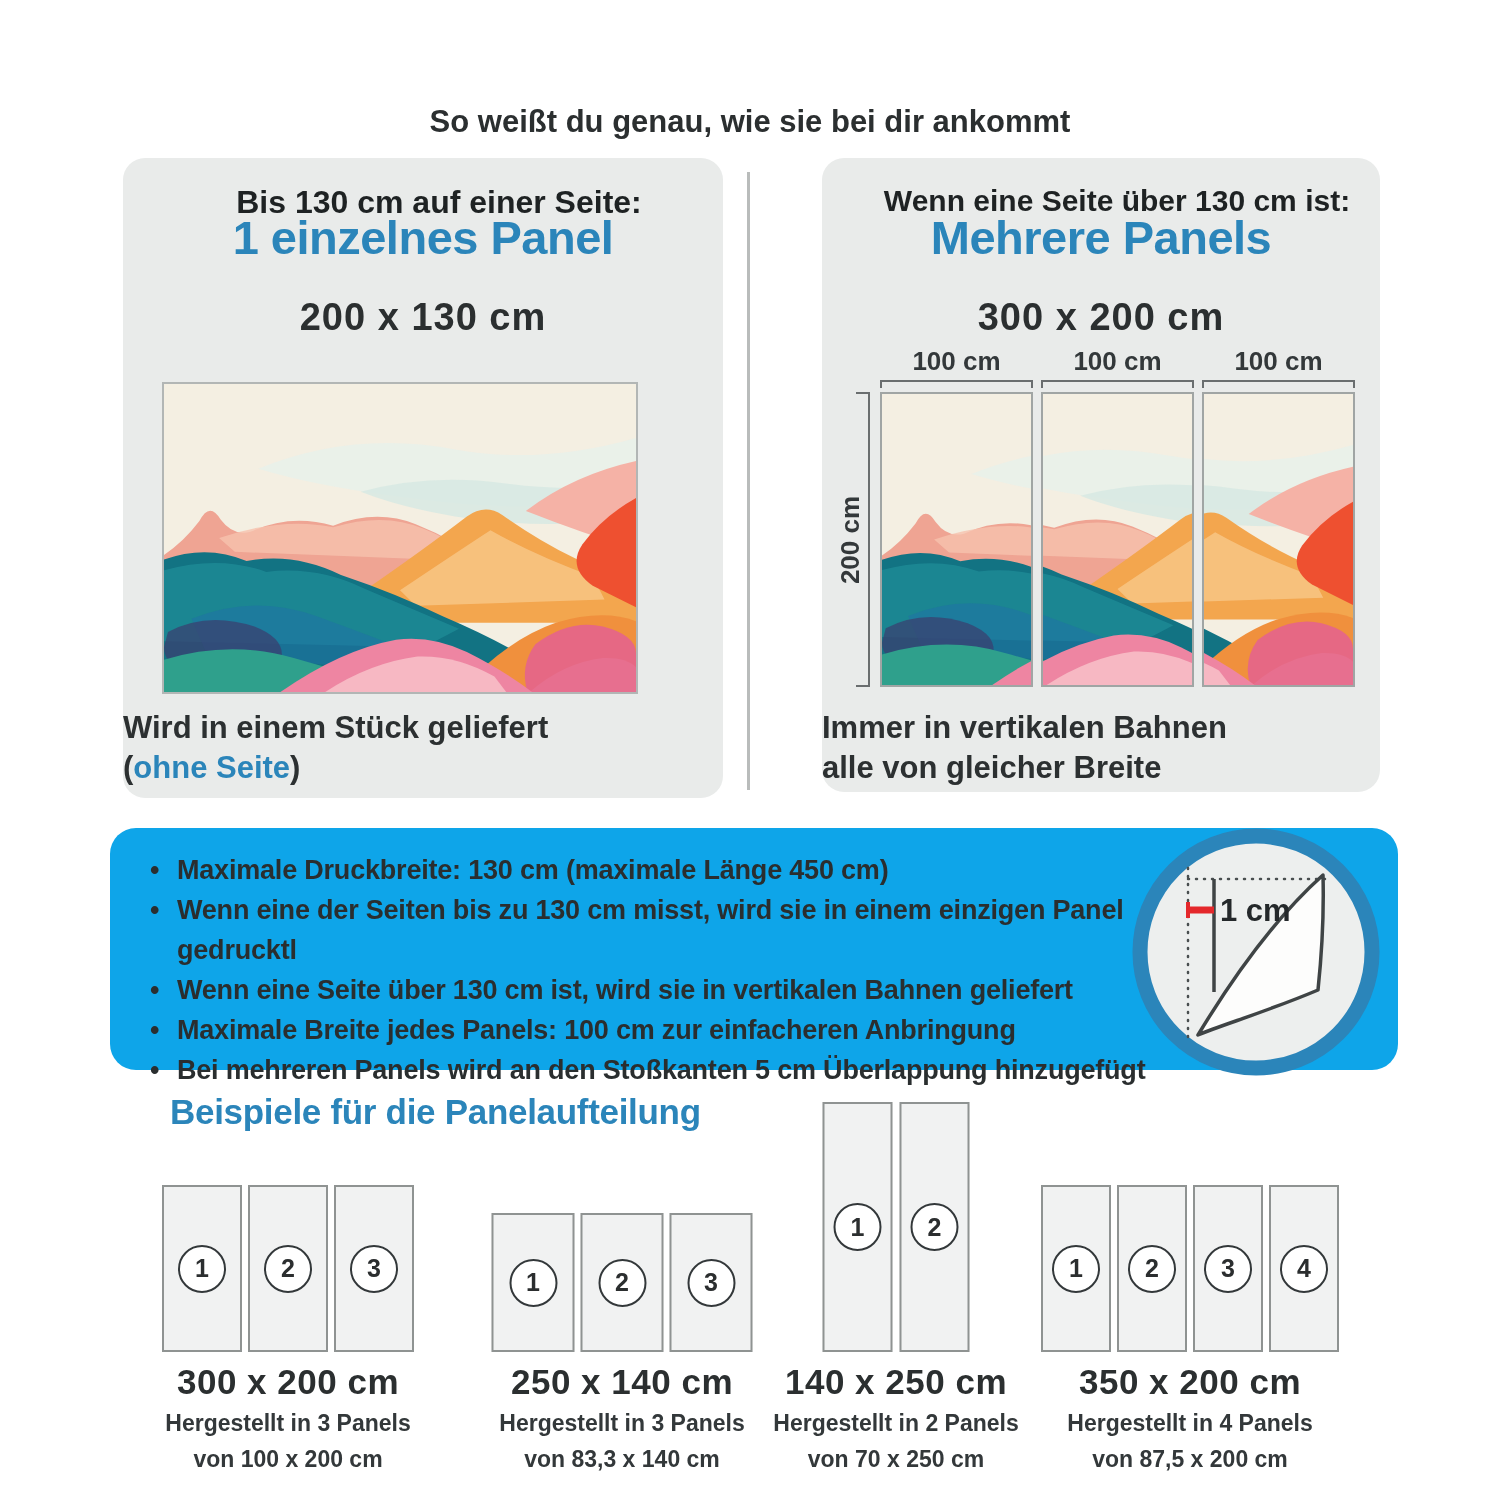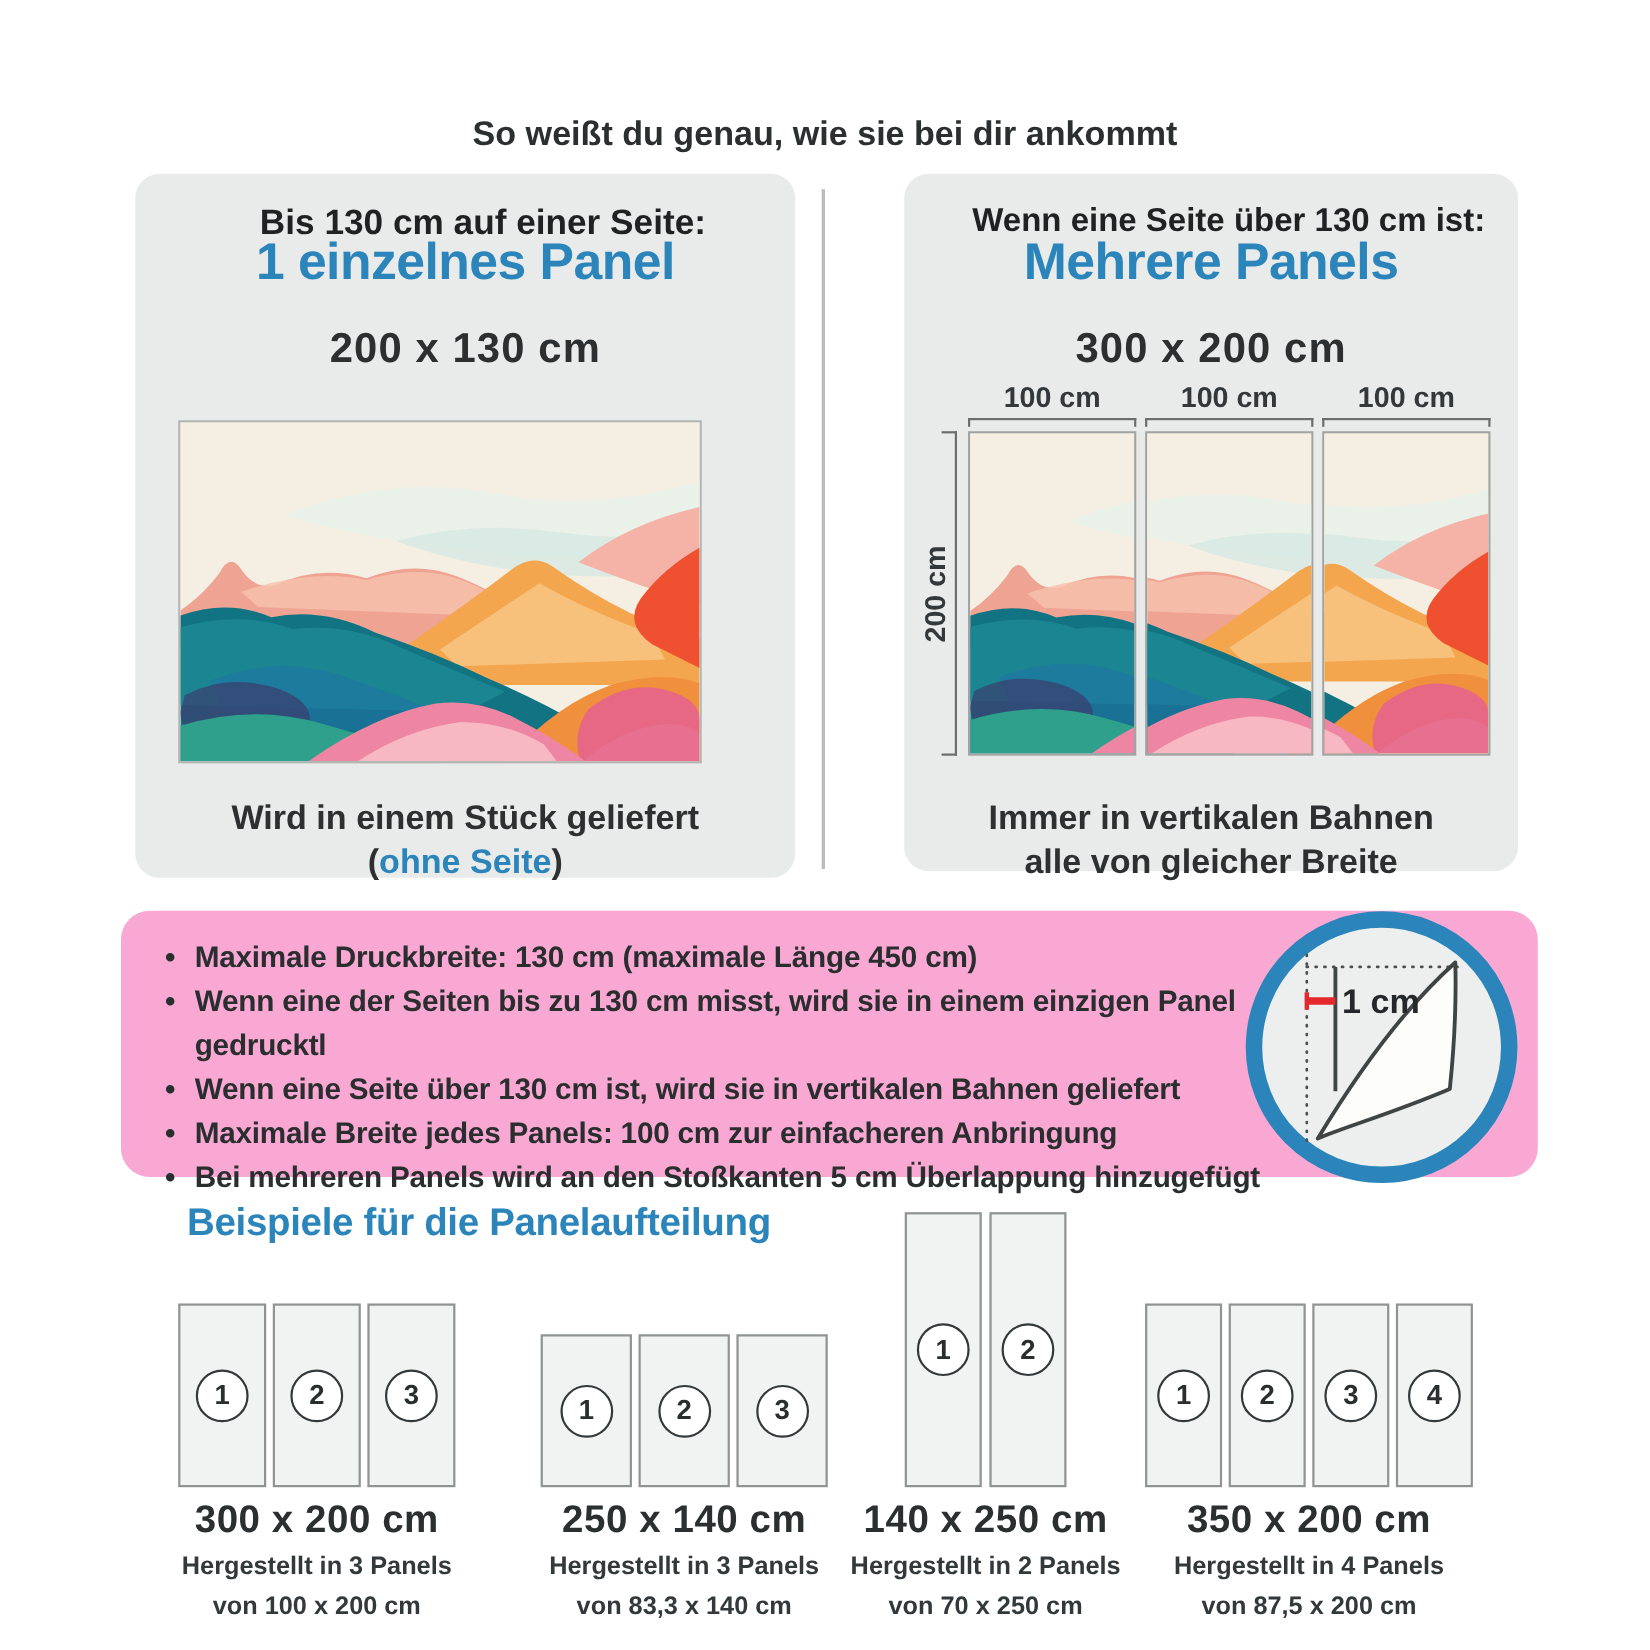--- a/index.html
+++ b/index.html
@@ -22,42 +22,42 @@
   .card-headline{position:absolute;left:0;top:52px;width:100%;text-align:center;
          font-size:47px;font-weight:700;letter-spacing:-0.5px;}
   .blue{color:#2b85ba;}
   .card-size{position:absolute;left:0;top:138px;width:100%;text-align:center;
          font-size:38px;font-weight:700;letter-spacing:1px;color:#2b2f30;}
 
   .art-frame{position:absolute;left:39px;top:224px;width:476px;height:312px;
          border:2px solid #b2b6b5;box-sizing:border-box;background:#f4efe2;}
   .art-frame svg{display:block;width:100%;height:100%;}
 
-  .card-footer-line{position:absolute;left:0;width:100%;text-align:center;
-         font-size:31px;font-weight:700;color:#2c3031;margin-top:16px;}
+  .card-footer-line{position:absolute;left:0;width:100%;
+         font-size:31px;font-weight:700;color:#2c3031;}
 
   
   .w-label{position:absolute;top:188px;width:153px;text-align:center;
          font-size:26px;font-weight:700;color:#33383a;}
   .w-bracket{position:absolute;top:222px;width:153px;height:8px;box-sizing:border-box;
          border-top:2px solid #6a6e6f;border-left:2px solid #6a6e6f;border-right:2px solid #6a6e6f;}
   .h-bracket{position:absolute;left:34px;top:234px;width:14px;height:295px;box-sizing:border-box;
          border-right:2px solid #6a6e6f;border-top:2px solid #6a6e6f;border-bottom:2px solid #6a6e6f;}
   .h-label{position:absolute;left:-22px;top:367px;width:100px;height:30px;text-align:center;
          font-size:26px;font-weight:700;color:#33383a;transform:rotate(-90deg);}
 
   .panel-slice{position:absolute;top:234px;width:153px;height:295px;box-sizing:border-box;
          border:2px solid #a0a5a4;background:#f4efe2;}
   .panel-slice svg{display:block;width:100%;height:100%;}
   .slice-1{left:58px;} .slice-2{left:219px;} .slice-3{left:380px;}
   .wl-1{left:58px;} .wl-2{left:219px;} .wl-3{left:380px;}
 
   
   .info-box{position:absolute;left:110px;top:828px;width:1288px;height:242px;
-         background:#f9a8d4;border-radius:26px;}
+         background:#0ea5e9;border-radius:26px;}
   .info-box ul{list-style:none;margin:0;padding:22px 0 0 40px;}
   .info-box li{position:relative;max-width:1010px;padding-left:27px;
          font-size:27px;line-height:40px;font-weight:700;color:#2a2e2f;letter-spacing:-0.2px;}
   .info-box li::before{content:"•";position:absolute;left:0;top:0;font-size:27px;color:#2a2e2f;}
 
   .overlap-badge{position:absolute;left:1126px;top:822px;width:260px;height:260px;}
 
   .examples-heading{position:absolute;left:170px;top:1092px;margin:0;
          font-size:35px;font-weight:700;letter-spacing:-0.3px;}
 

